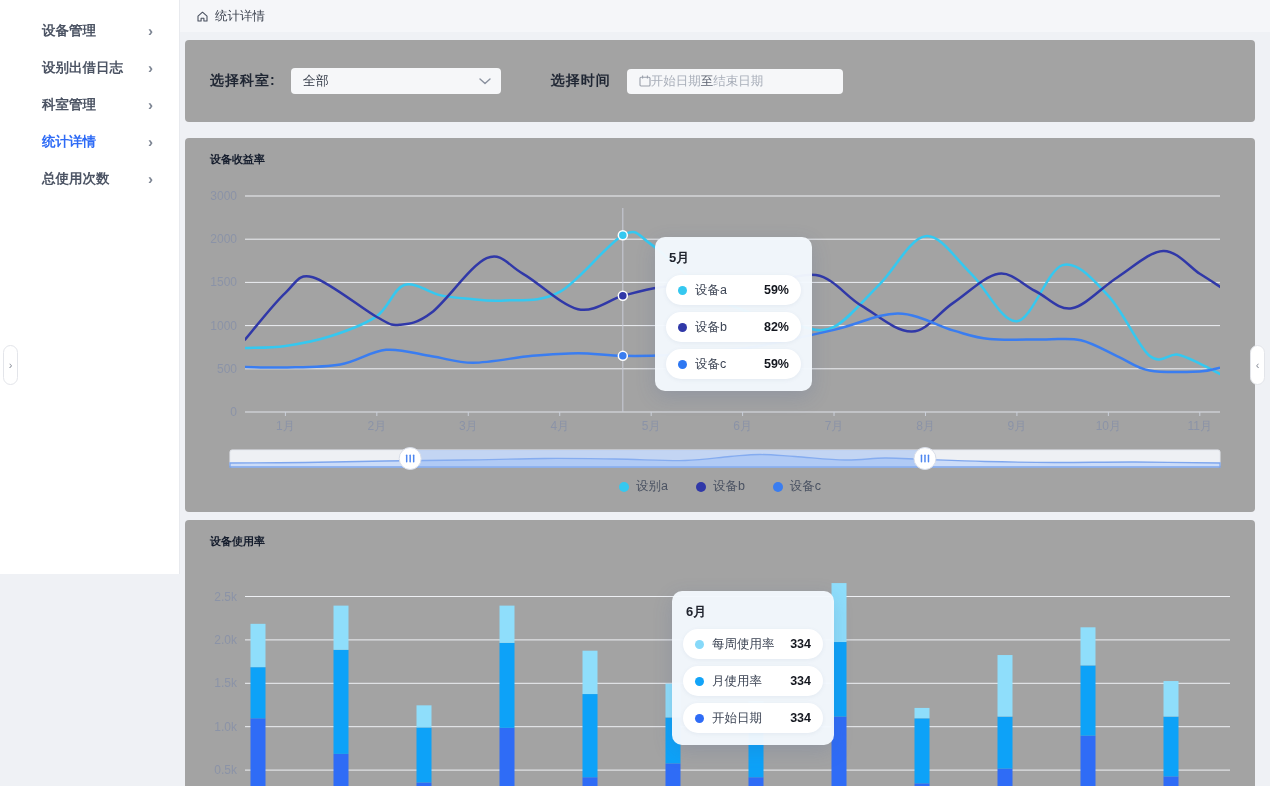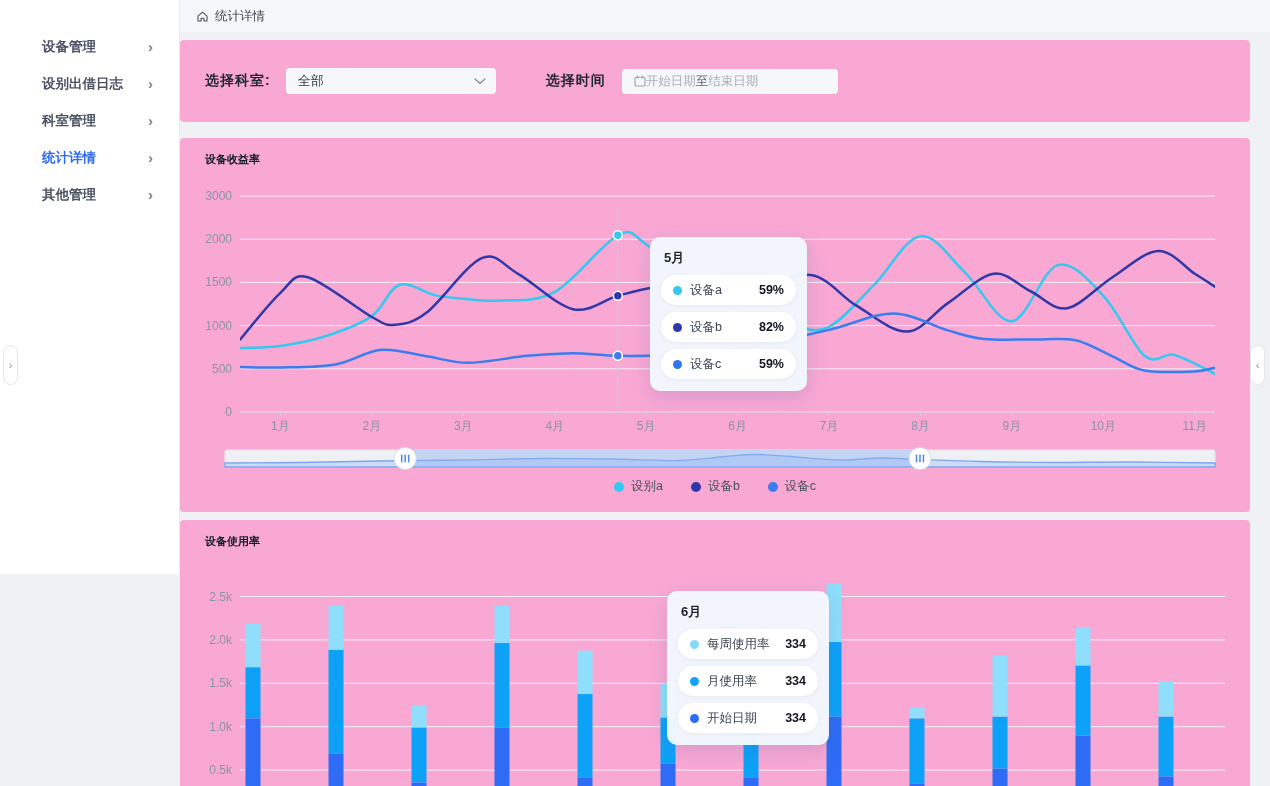--- a/index.html
+++ b/index.html
@@ -2,33 +2,33 @@
 <html><head>
 <meta charset="utf-8">
 <style>
   * { margin:0; padding:0; box-sizing:border-box; }
   html,body { width:1270px; height:786px; overflow:hidden; background:#eff1f5;
     font-family:"Liberation Sans","DejaVu Sans",sans-serif; }
   .app { position:relative; width:1270px; height:786px; }
 
   
   .sidebar { position:absolute; left:0; top:0; width:180px; height:574px; background:#fff;
-    border-right:1px solid #e8eaee; padding-top:28px; z-index:5; }
+    border-right:1px solid #e8eaee; padding-top:12px; z-index:5; }
   .nav-item { height:37px; display:flex; align-items:center; justify-content:space-between;
     padding:0 26px 0 42px; color:#4b5363; font-size:13.5px; font-weight:700; cursor:pointer; }
   .nav-item.active { color:#2e6bf6; }
   .nav-arrow { color:#7d8593; font-size:15px; font-weight:700; line-height:1; }
 
   
   .main { position:absolute; left:180px; top:0; width:1090px; height:786px; }
   .breadcrumb-bar { height:32px; background:#f5f6f9; display:flex; align-items:center;
     padding-left:16px; gap:6px; color:#3b414e; font-size:12.5px; }
   .breadcrumb-bar svg { display:block; }
 
-  .card { background:#f9a8d4; border-radius:4px; width:1070px; position:relative; }
+  .card { background:#a3a3a3; border-radius:4px; margin-left:5px; width:1070px; position:relative; }
   .filter-card { margin-top:8px; height:82px; display:flex; align-items:center; padding-left:25px; }
   .flabel { font-size:14px; font-weight:700; color:#1f2633; letter-spacing:1px; }
   .select { margin-left:15px; width:210px; height:26px; background:#f6f7f9; border-radius:4px;
     display:flex; align-items:center; padding:0 10px 0 12px; cursor:pointer; }
   .select-value { font-size:13px; color:#353c49; flex:1; }
   .time-label { margin-left:50px; }
   .daterange { margin-left:16px; width:216px; height:25px; background:#f6f7f9; border-radius:4px;
     display:flex; align-items:center; padding:0 12px; gap:0; cursor:pointer;text-align:right; }
   .daterange .ph { font-size:12.5px; color:#a8aeb9; }
   .daterange .sep { font-size:12.5px; color:#5b6270; }
@@ -79,21 +79,21 @@
     </div>
     <div class="nav-item">
       <span>科室管理</span>
       <span class="nav-arrow">›</span>
     </div>
     <div class="nav-item active">
       <span>统计详情</span>
       <span class="nav-arrow">›</span>
     </div>
     <div class="nav-item">
-      <span>其他管理</span>
+      <span>总使用次数</span>
       <span class="nav-arrow">›</span>
     </div>
   </aside>
 
   <div class="main">
 
     <div class="breadcrumb-bar">
       <svg width="13" height="13" viewBox="0 0 13 13">
         <path d="M2 6.2 L6.5 2.2 L11 6.2 V11 H7.9 V8.2 H5.1 V11 H2 Z" fill="none" stroke="#4a5160" stroke-width="1.1" stroke-linejoin="round"></path>
       </svg>

